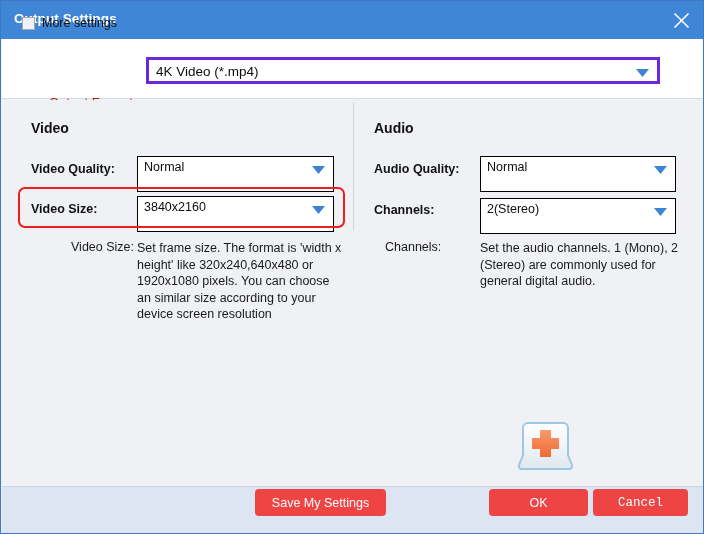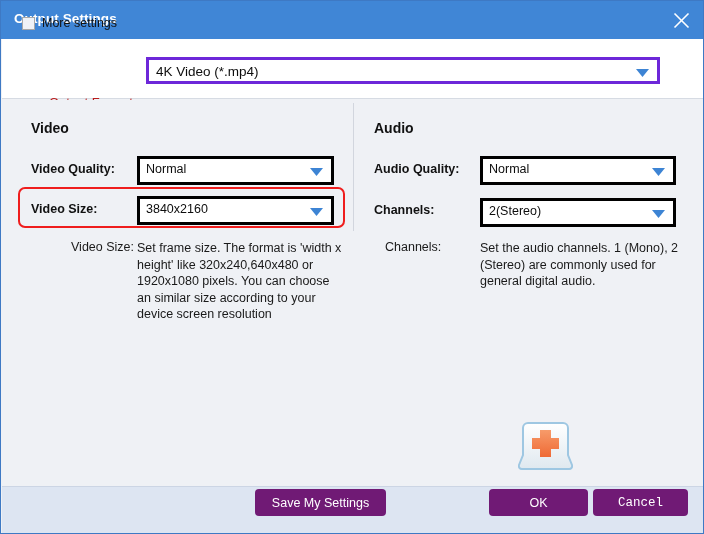--- a/index.html
+++ b/index.html
@@ -121,23 +121,23 @@
     font-weight: bold;
     color: #111111;
   }
   .lbl-video-quality { left: 29px; top: 62px; }
   .lbl-video-size    { left: 29px; top: 102px; }
   .lbl-audio-quality { left: 372px; top: 62px; }
   .lbl-channels      { left: 372px; top: 103px; }
 
   .combo {
     position: absolute;
-    height: 29px;
+    height: 36px;
     background: #ffffff;
-    border: 3px solid #000000;
+    border: 1px solid #000000;
     box-sizing: border-box;
     cursor: pointer;
   }
   .combo .val {
     position: absolute;
     left: 6px;
     top: 3px;
     font-size: 12.5px;
     color: #0d0d0d;
     white-space: nowrap;
@@ -253,21 +253,21 @@
     top: 0px;
     font-size: 12.5px;
     color: #111111;
     white-space: nowrap;
   }
 
   .btn {
     position: absolute;
     top: 488px;
     height: 27px;
-    background: #701a75;
+    background: #ef4444;
     border: none;
     border-radius: 4px;
     color: #ffffff;
     font-family: "Liberation Sans", sans-serif;
     font-size: 12.5px;
     cursor: pointer;
     padding: 0;
   }
   .btn-save   { left: 254px; width: 131px; }
   .btn-def    { left: 390px; width: 93px; }

